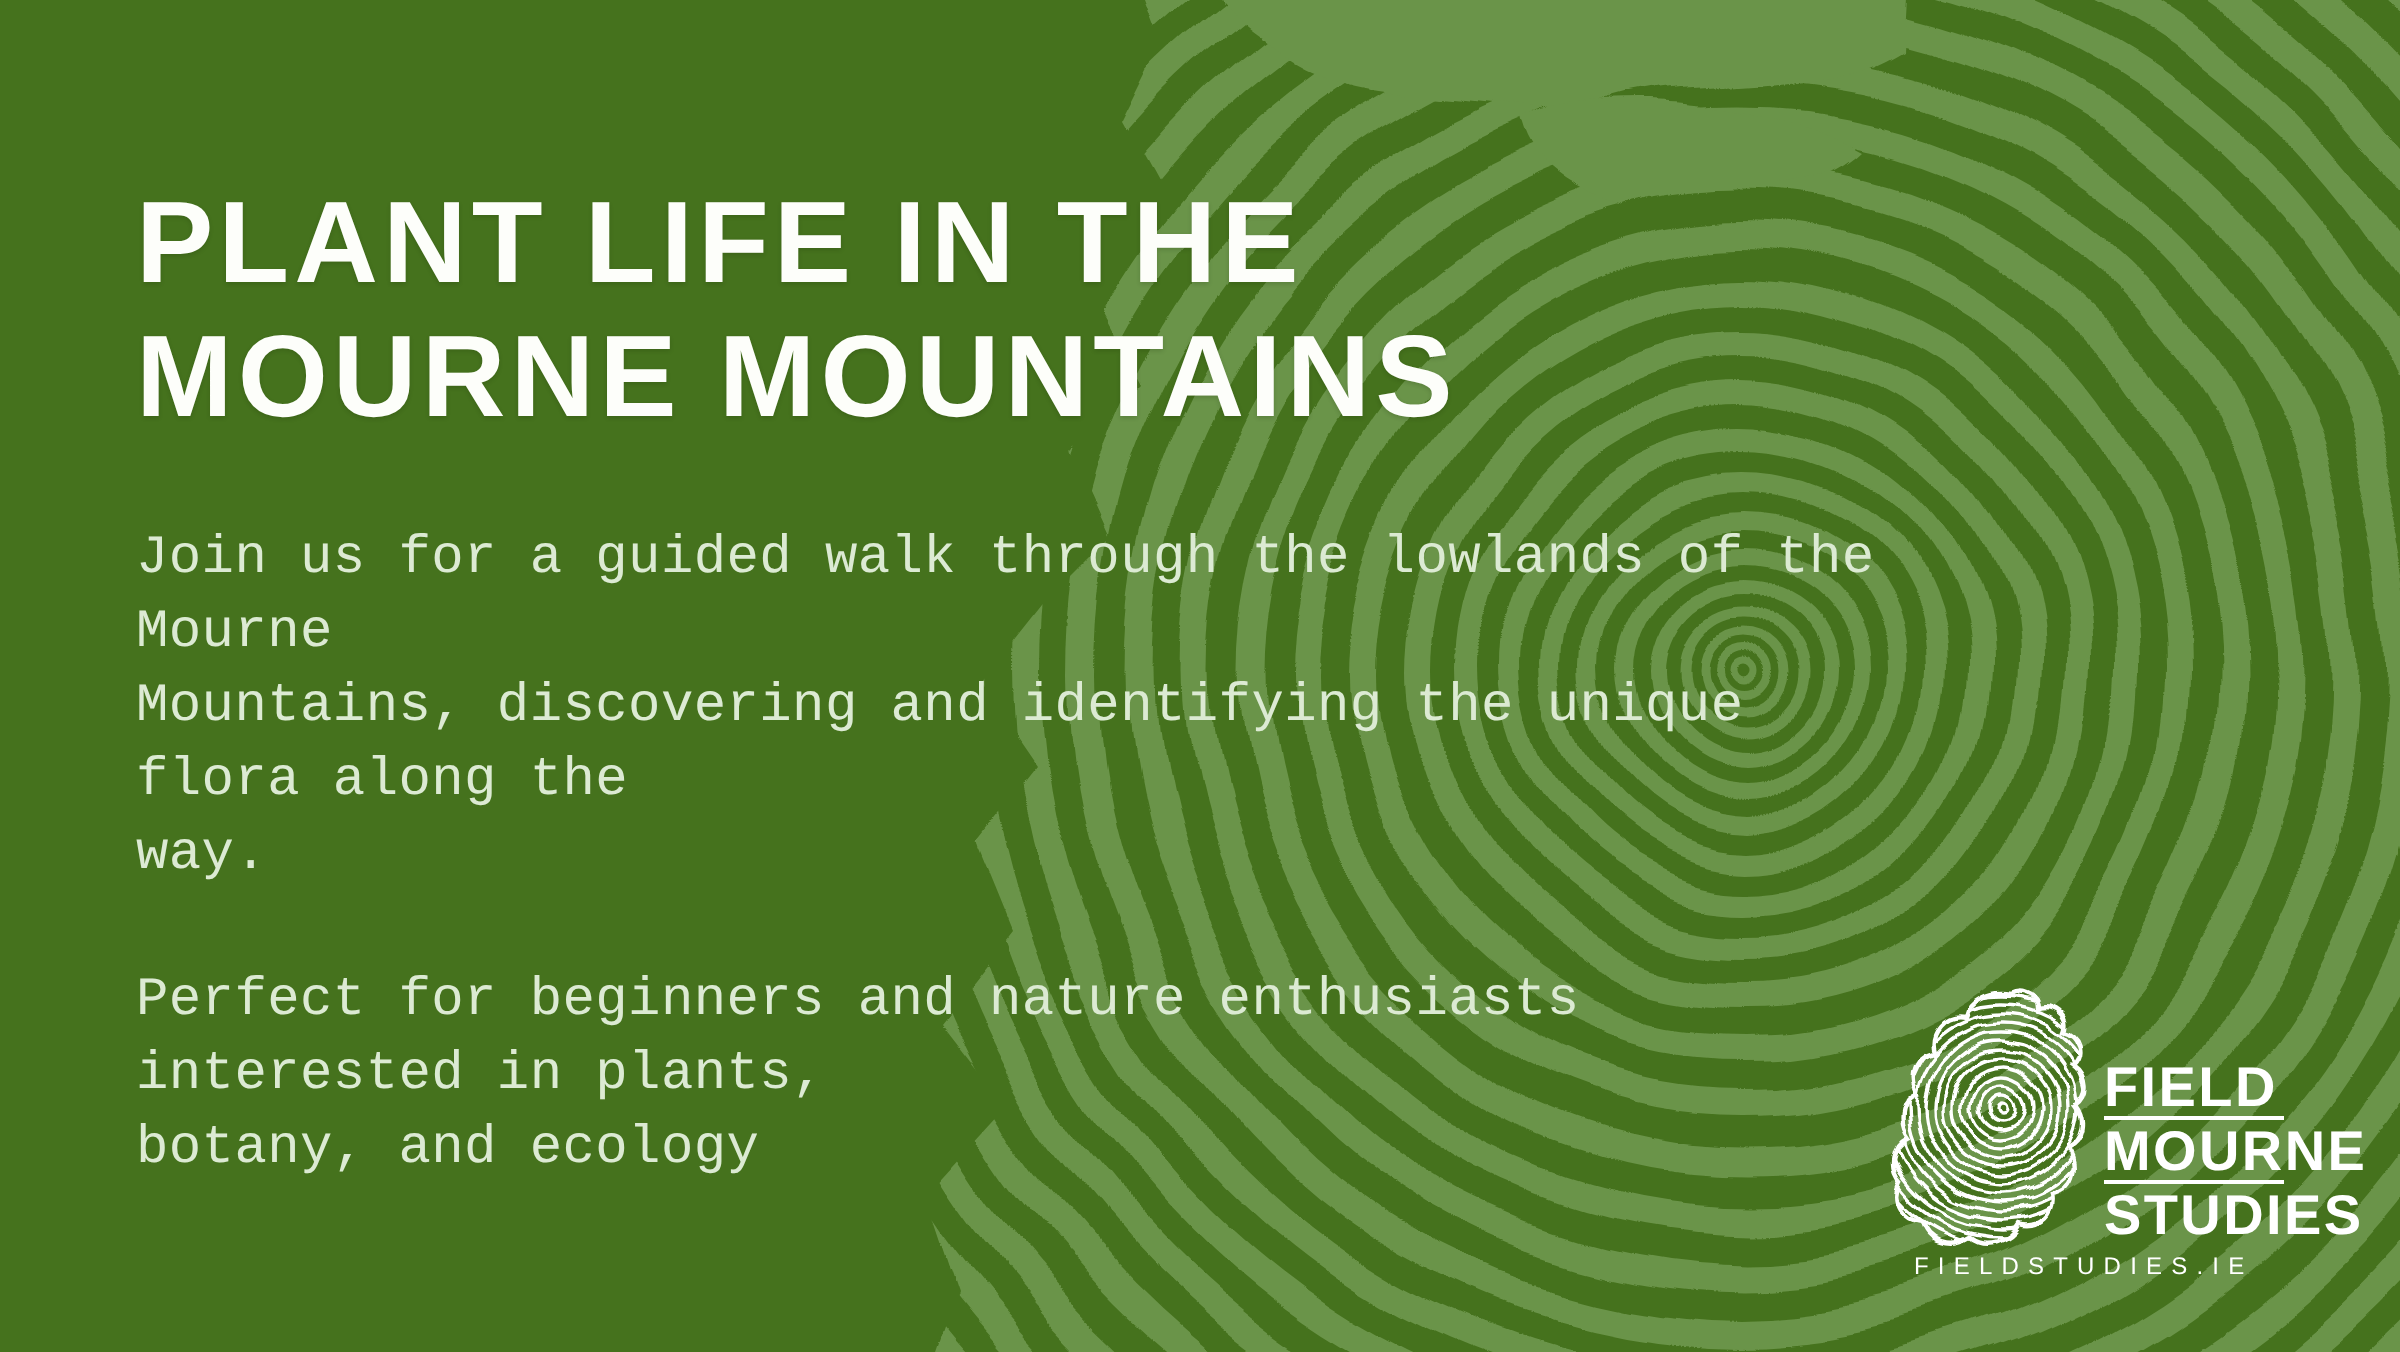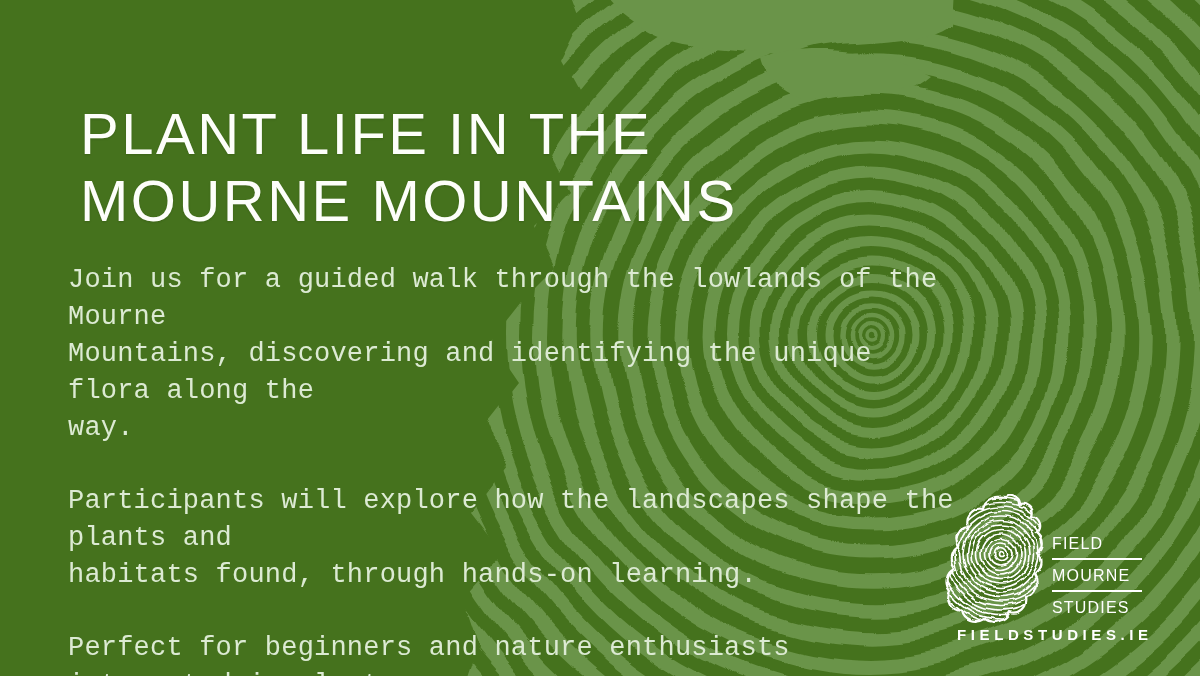--- a/index.html
+++ b/index.html
@@ -31,24 +31,24 @@
     stroke:var(--ring-green);
   }
   .bg-pattern .blob{
     fill:var(--ring-green);
     stroke:none;
   }
   
   .title{
     position:absolute;
     left:68px;top:88px;
-    margin:12px;
+    margin:0;
     font-size:58px;
     line-height:67px;
-    font-weight:normal;
+    font-weight:bold;
     letter-spacing:2.5px;
     color:var(--heading-white);
     white-space:pre-line;
     text-shadow:0 1px 2px rgba(20,40,5,0.18);
   }
   .description{
     position:absolute;
     left:68px;top:262px;
     width:900px;
     color:var(--body-text);
@@ -76,37 +76,37 @@
   }
   .ireland-icon .iring{ fill:none; stroke:var(--logo-white); }
   .ireland-icon .ioutline{ fill:none; stroke:var(--logo-white); }
   .wordmark{
     position:absolute;
     left:108px;top:39px;
     width:92px;
     color:var(--logo-white);
   }
   .wordmark .word{
-    font-size:16px;
+    font-size:28px;
     line-height:25px;
     letter-spacing:1.2px;
-    font-weight:400;
+    font-weight:700;
   }
   .wordmark .divider{
     height:2px;
     width:90px;
     background:var(--logo-white);
     margin:2px 0 3px 0;
   }
   .website{
     position:absolute;
     left:957px;top:626px;
-    font-size:15px;
+    font-size:12px;
     letter-spacing:4.6px;
-    font-weight:bold;
+    font-weight:normal;
     color:var(--logo-white);
   }
 </style>
 </head>
 <body>
 
 <div class="banner">
 
   <svg class="bg-pattern" viewBox="0 0 1200 676" preserveAspectRatio="none" aria-hidden="true">
     <defs>
@@ -158,22 +158,20 @@
     </g>
   </svg>
 
   <h1 class="title">PLANT LIFE IN THE
 MOURNE MOUNTAINS</h1>
 
   <div class="description">
     <p>Join us for a guided walk through the lowlands of the Mourne
 Mountains, discovering and identifying the unique flora along the
 way.</p>
-    <p>Participants will explore how the landscapes shape the plants and
-habitats found, through hands-on learning.</p>
     <p>Perfect for beginners and nature enthusiasts interested in plants,
 botany, and ecology</p>
   </div>
 
   <div class="logo">
 
     <svg class="ireland-icon" viewBox="0 0 100 132" aria-hidden="true">
       <defs>
         <filter id="rough2" x="-20%" y="-20%" width="140%" height="140%">
           <feTurbulence type="fractalNoise" baseFrequency="0.07" numOctaves="2" seed="4" result="n2"></feTurbulence>

